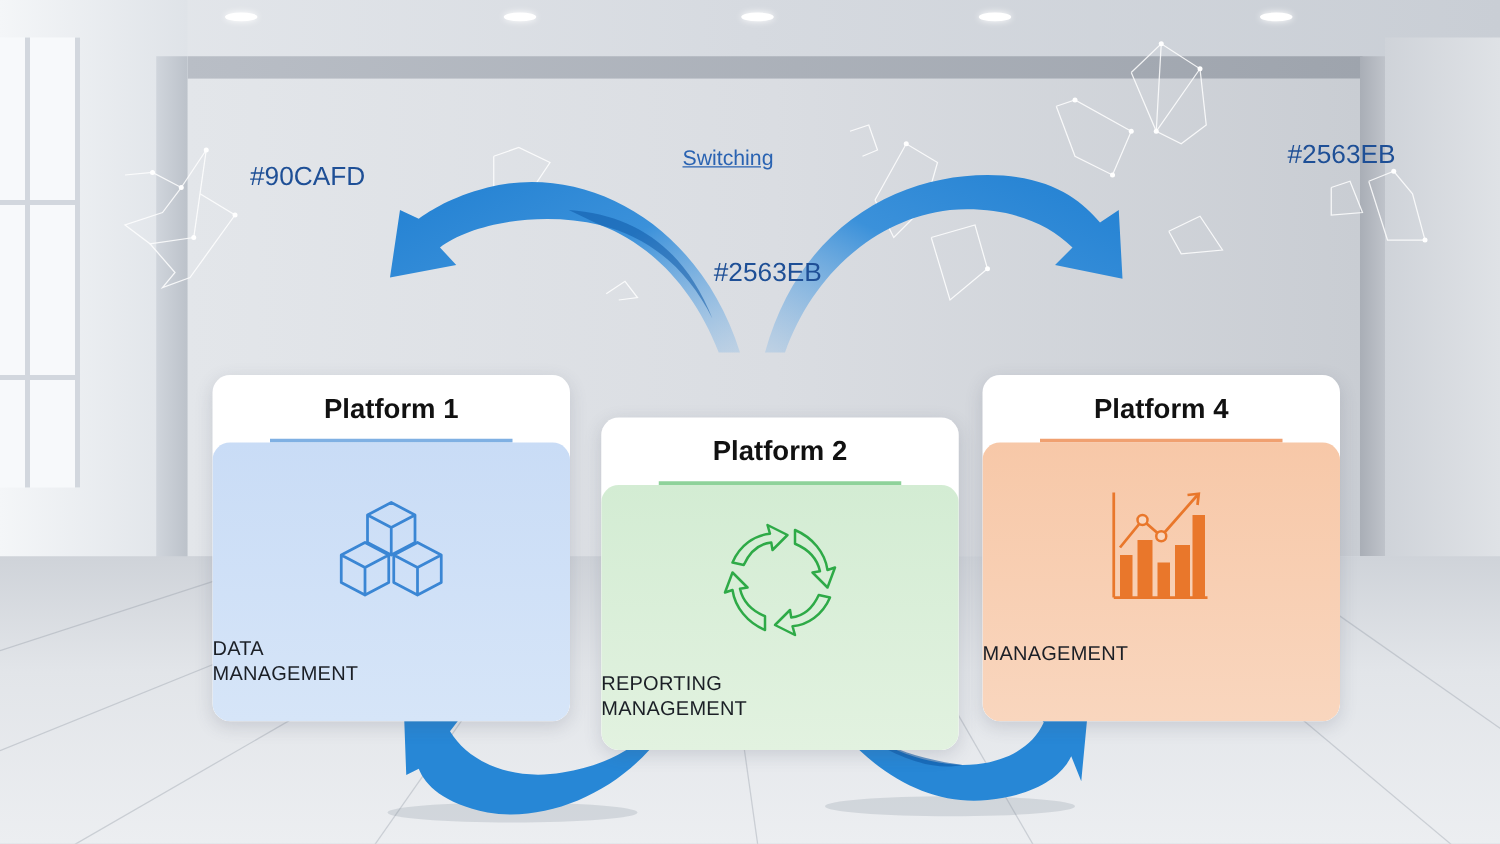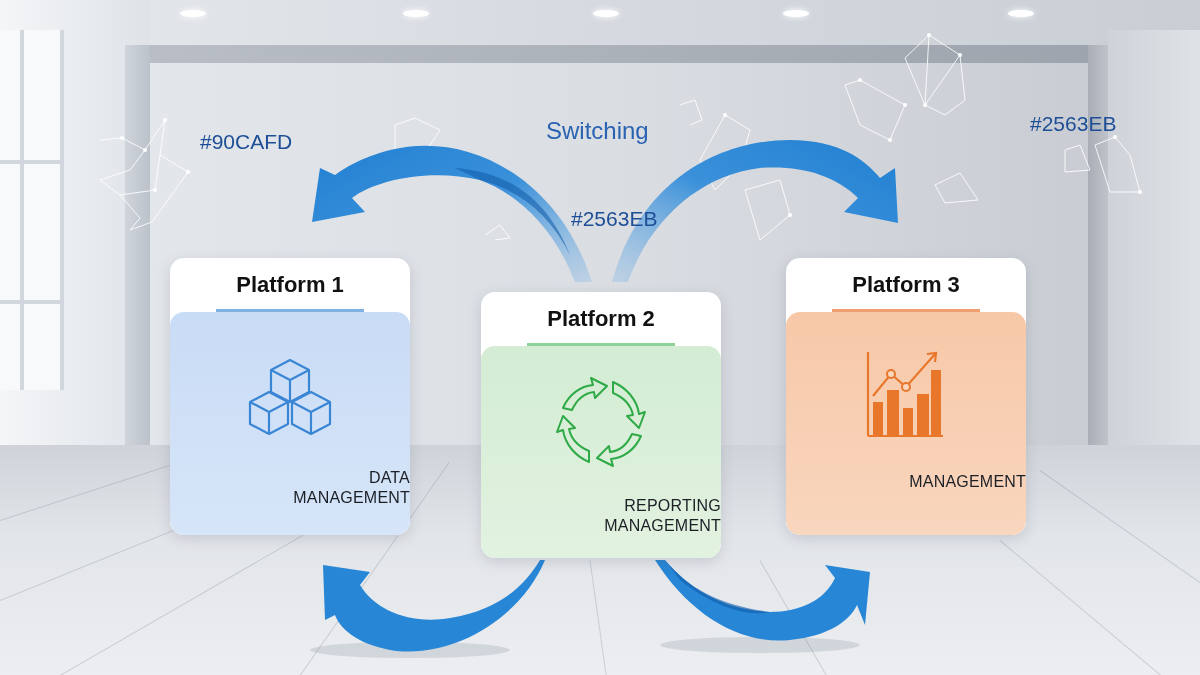--- a/index.html
+++ b/index.html
@@ -25,30 +25,30 @@
   .left-pillar { position: absolute; left: 125px; top: 45px; width: 25px; height: 420px;
     background: linear-gradient(90deg, #d0d5dc, #bcc2ca); }
   .floor { position: absolute; left: 0; top: 445px; width: 1200px; height: 230px;
     background: linear-gradient(180deg, #cfd3d9 0%, #e2e5e9 40%, #eceef1 100%); }
   .floor-line { position: absolute; height: 1px; background: rgba(140,148,160,0.35); transform-origin: left center; }
   .light { position: absolute; top: 10px; width: 26px; height: 7px; border-radius: 50%;
     background: #ffffff; box-shadow: 0 0 6px #fff; }
 
   .overlay { position: absolute; inset: 0; }
   .label { position: absolute; color: #1e4f96; font-size: 21px; }
-  .label.switch { color: #2a63b2; font-size: 24px; }
-
-  .card { position: absolute; width: 240px; border-radius: 14px; background: #ffffff;
-    box-shadow: 0 4px 14px rgba(70,80,100,0.18); overflow: hidden; }
+  .label.switch { color: #2a63b2; font-size: 17px; text-decoration: underline; }
+
+  .card { position: absolute; width: 286px; border-radius: 14px; background: #ffffff;
+    box-shadow: 0 4px 14px rgba(70,80,100,0.18); overflow: hidden; margin-top: 42px; }
   .card-head { height: 54px; display: flex; align-items: center; justify-content: center;
     font-weight: bold; font-size: 22px; color: #111; position: relative; }
   .card-head .underline { position: absolute; bottom: 0; left: 46px; right: 46px; height: 3px; }
   .card-body { position: relative; border-radius: 14px 14px 14px 14px; }
   .card-icon { position: absolute; left: 50%; transform: translateX(-50%); }
-  .card-text { position: absolute; left: 0; right: 0; text-align: right; font-size: 16px;
+  .card-text { position: absolute; left: 0; right: 0; text-align: left; font-size: 16px;
     color: #1b1f26; line-height: 20px; letter-spacing: 0.2px; }
 </style>
 </head>
 <body>
 
 <div class="scene">
   <div class="ceiling"></div>
   <div class="light" style="left:180px"></div>
   <div class="light" style="left:403px"></div>
   <div class="light" style="left:593px"></div>
@@ -188,21 +188,21 @@
     </svg>
     <div class="card-text" style="top:150px">
       <div>REPORTING</div>
       <div>MANAGEMENT</div>
     </div>
   </div>
 </div>
 
 <div class="card" style="left:786px;top:258px;height:277px">
   <div class="card-head">
-    <span>Platform 3</span>
+    <span>Platform 4</span>
     <div class="underline" style="background:#f0a070"></div>
   </div>
   <div class="card-body" style="height:223px;background:linear-gradient(180deg,#f7c8a8,#f9d6be)">
     <svg class="card-icon" style="top:38px" width="82" height="90" viewBox="0 0 82 90">
       <g fill="#e9772b" stroke="#e9772b">
         <line x1="3" y1="2" x2="3" y2="86" stroke-width="2.2"></line>
         <line x1="3" y1="86" x2="78" y2="86" stroke-width="2.2"></line>
         <rect x="8" y="52" width="10" height="34" stroke="none"></rect>
         <rect x="22" y="40" width="12" height="46" stroke="none"></rect>
         <rect x="38" y="58" width="10" height="28" stroke="none"></rect>

